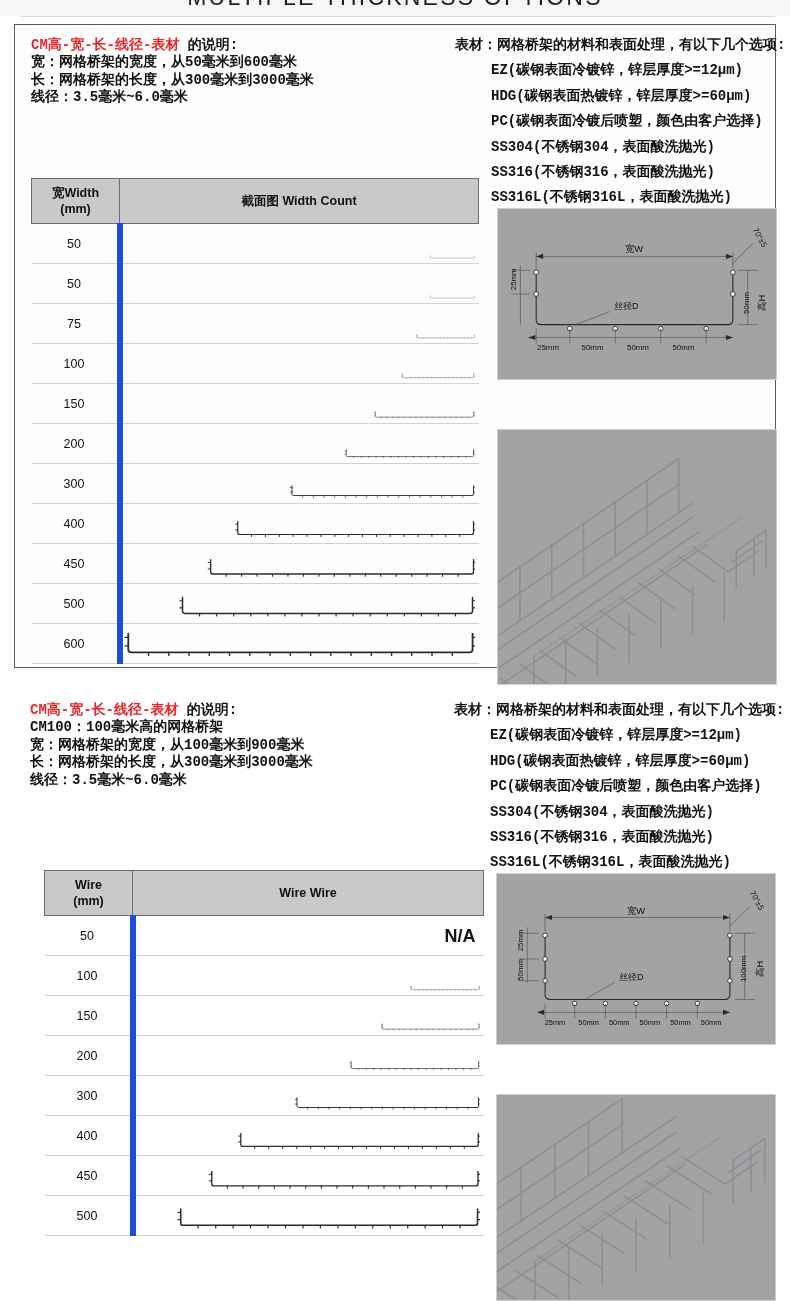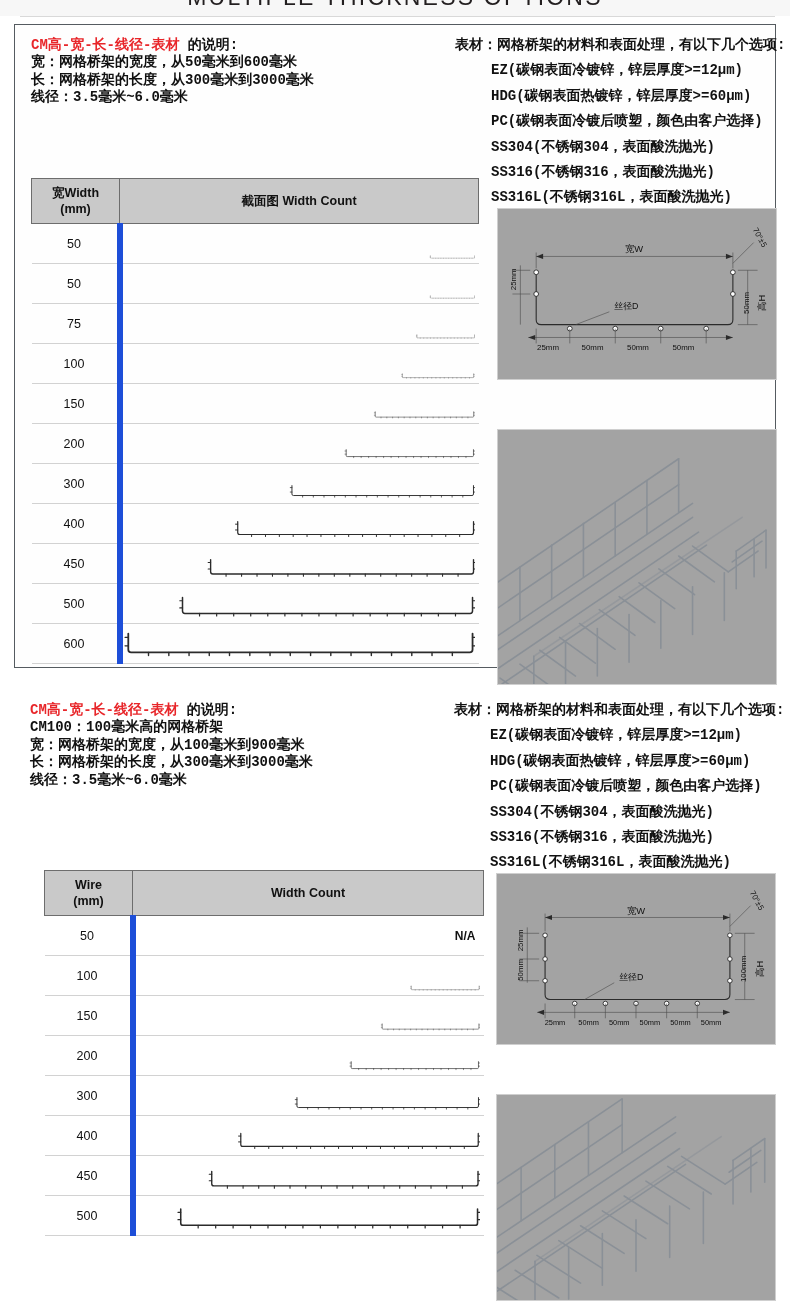--- a/index.html
+++ b/index.html
@@ -108,21 +108,21 @@
     text-align: center;
     font-size: 12.5px;
     color: #111;
     border-right: 6px solid #1d4ed8;
   }
   .wc-table td.p-col { position: relative; }
   .na-text {
     position: absolute;
     right: 8px; top: 50%;
     transform: translateY(-50%);
-    font-size: 12px;
+    font-size: 18px;
     font-weight: 700;
     color: #111;
   }
   .prof-holder {
     position: absolute;
     right: 4px;
     bottom: 4px;
     height: 30px;
   }
   .prof-holder svg { display: block; height: 100%; width: 100%; }
@@ -699,21 +699,21 @@
     <div class="spec-line spec-indent">SS316L(不锈钢316L，表面酸洗抛光)</div>
   </div>
 
   <table class="wc-table" id="table-2">
     <thead>
       <tr>
         <th class="w-col">
           <div>Wire</div>
           <div>(mm)</div>
         </th>
-        <th>Width Count</th>
+        <th>Wire Wire</th>
       </tr>
     </thead>
     <tbody>
         <tr>
           <td class="w-col">50</td>
           <td class="p-col">
             <span class="na-text">N/A</span>
           </td>
         </tr>
         <tr>

